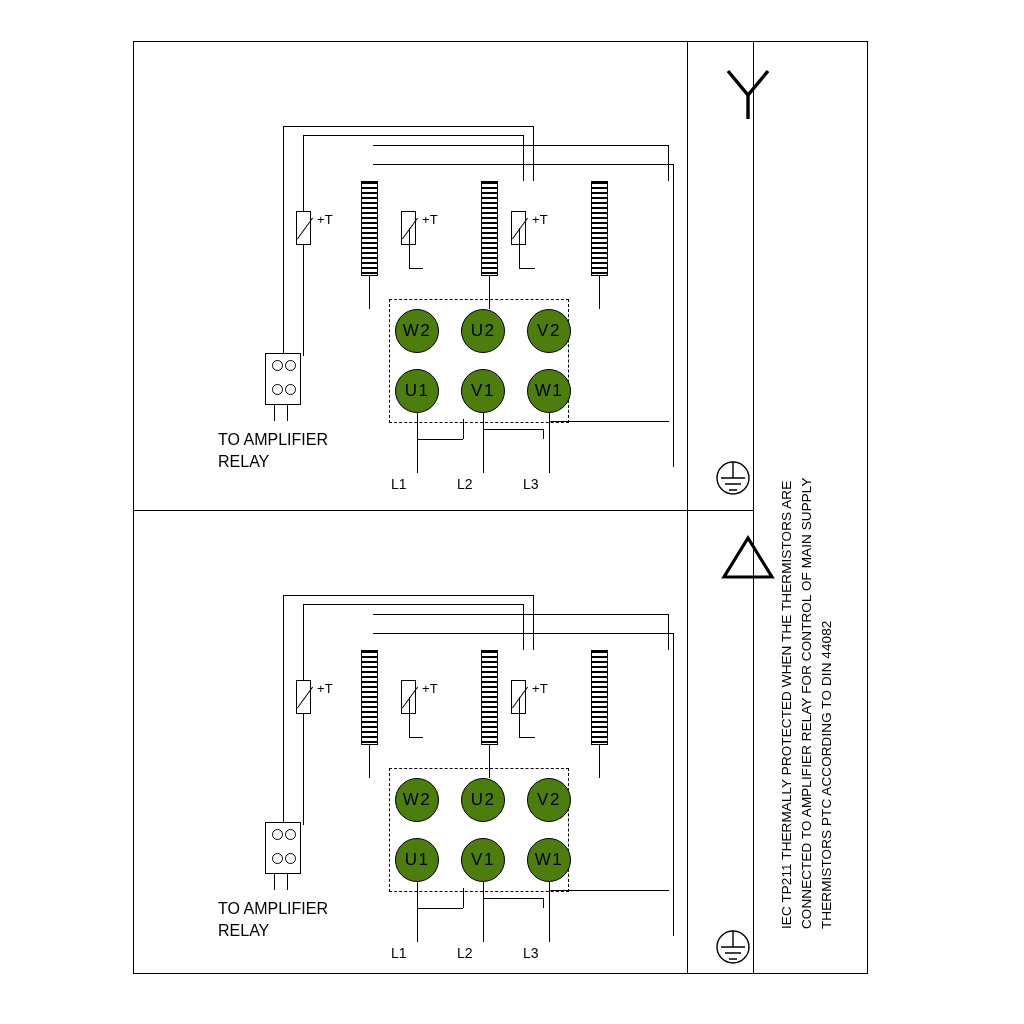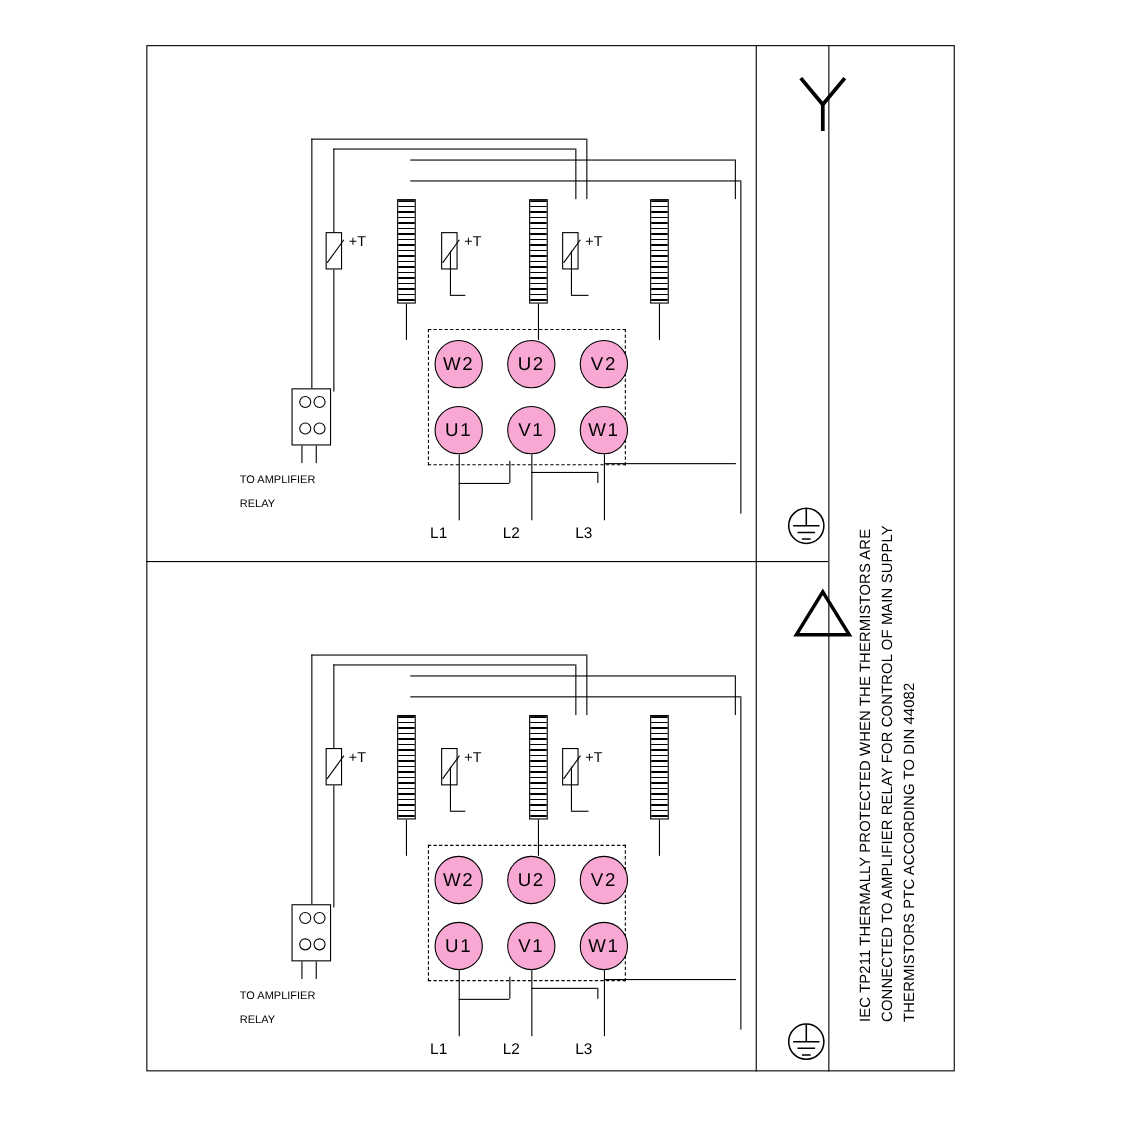--- a/index.html
+++ b/index.html
@@ -109,36 +109,36 @@
     border-radius: 50%;
     background: #fff;
   }
 
   .circ {
     position: absolute;
     width: 44px;
     height: 44px;
     border: 1.4px solid #000;
     border-radius: 50%;
-    background: #f9a8d4;
+    background: #4d7c0f;
     display: flex;
     align-items: center;
     justify-content: center;
     font-size: 17px;
     letter-spacing: 1.5px;
     box-sizing: border-box;
   }
 
   .dashbox {
     position: absolute;
     border: 1.3px dashed #000;
     box-sizing: border-box;
   }
 
-  .txt { position: absolute; font-size: 10px; white-space: nowrap; }
+  .txt { position: absolute; font-size: 16px; white-space: nowrap; }
   .phase { position: absolute; font-size: 14px; }
 
   
   .sym { position: absolute; }
 
   
   .earth { position: absolute; }
 
   
   .notecol {

